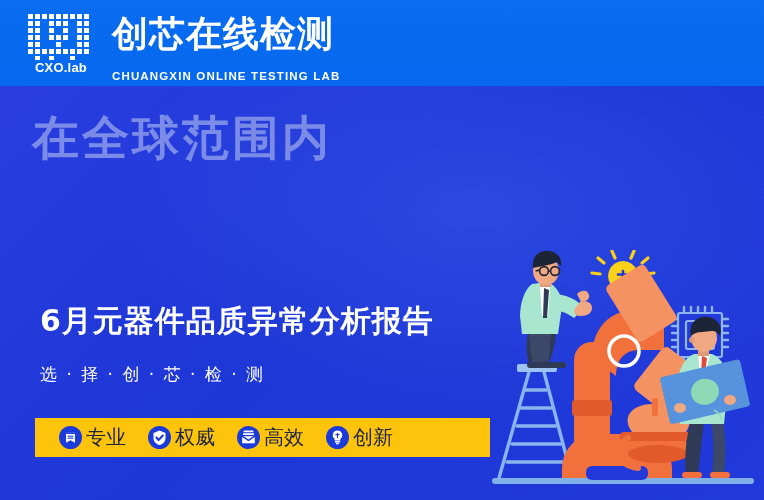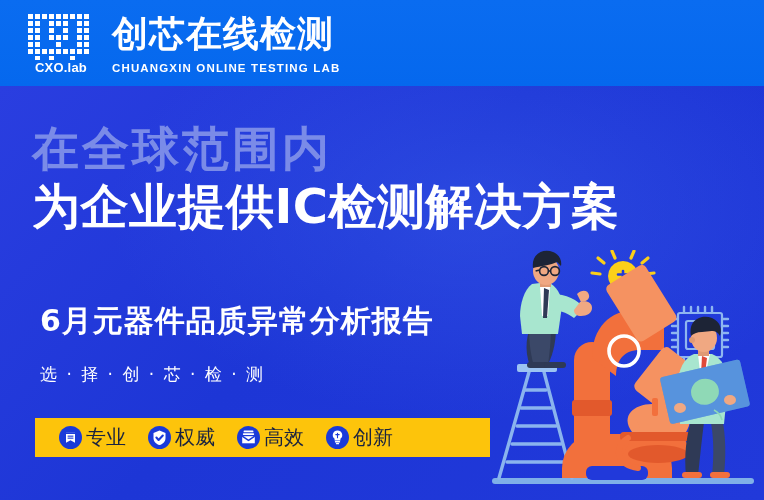--- a/index.html
+++ b/index.html
@@ -37,30 +37,29 @@
     font-family:"Liberation Sans",sans-serif;
   }
   .logo-text{margin-left:14px;padding-top:1px;}
   .logo-cn{
     color:#ffffff;font-size:36px;font-weight:700;line-height:38px;
     letter-spacing:1px;font-family:"DejaVu Sans","Liberation Sans",sans-serif;
     white-space:nowrap;
   }
   .logo-en{
     color:#ffffff;font-size:11.5px;font-weight:700;letter-spacing:1.15px;
-    line-height:15px;margin-top:8px;white-space:nowrap;
+    line-height:15px;margin-top:16px;white-space:nowrap;
     font-family:"Liberation Sans",sans-serif;
   }
   
   .headline1{
     position:absolute;left:32px;top:112px;
     font-size:47px;line-height:52px;font-weight:700;letter-spacing:3px;
     color:#7a8be8;white-space:nowrap;
     font-family:"DejaVu Sans","Liberation Sans",sans-serif;
-    margin-top:11px;
   }
   .headline2{
     position:absolute;left:32px;top:178px;
     font-size:48px;line-height:56px;font-weight:700;letter-spacing:.5px;
     color:#ffffff;white-space:nowrap;
     font-family:"DejaVu Sans","Liberation Sans",sans-serif;
   }
   
   .sub1{
     position:absolute;left:40px;top:303px;
@@ -166,21 +165,20 @@
       </svg>
       <div class="logo-cxo">CXO.lab</div>
     </div>
     <div class="logo-text">
       <div class="logo-cn">创芯在线检测</div>
       <div class="logo-en">CHUANGXIN ONLINE TESTING LAB</div>
     </div>
   </div>
 
   <div class="headline1">在全球范围内</div>
-  <div class="headline2">为企业提供IC检测解决方案</div>
 
   <div class="sub1">6月元器件品质异常分析报告</div>
   <div class="sub2">选 · 择 · 创 · 芯 · 检 · 测</div>
 
   <div class="badge-bar">
 
     <div class="badge">
       <span class="badge-ico">
         <svg width="23" height="23" viewBox="0 0 23 23">
           <path d="M7 6.2h9v10.6l-4.5-2.6L7 16.8z" fill="#ffffff"></path>

